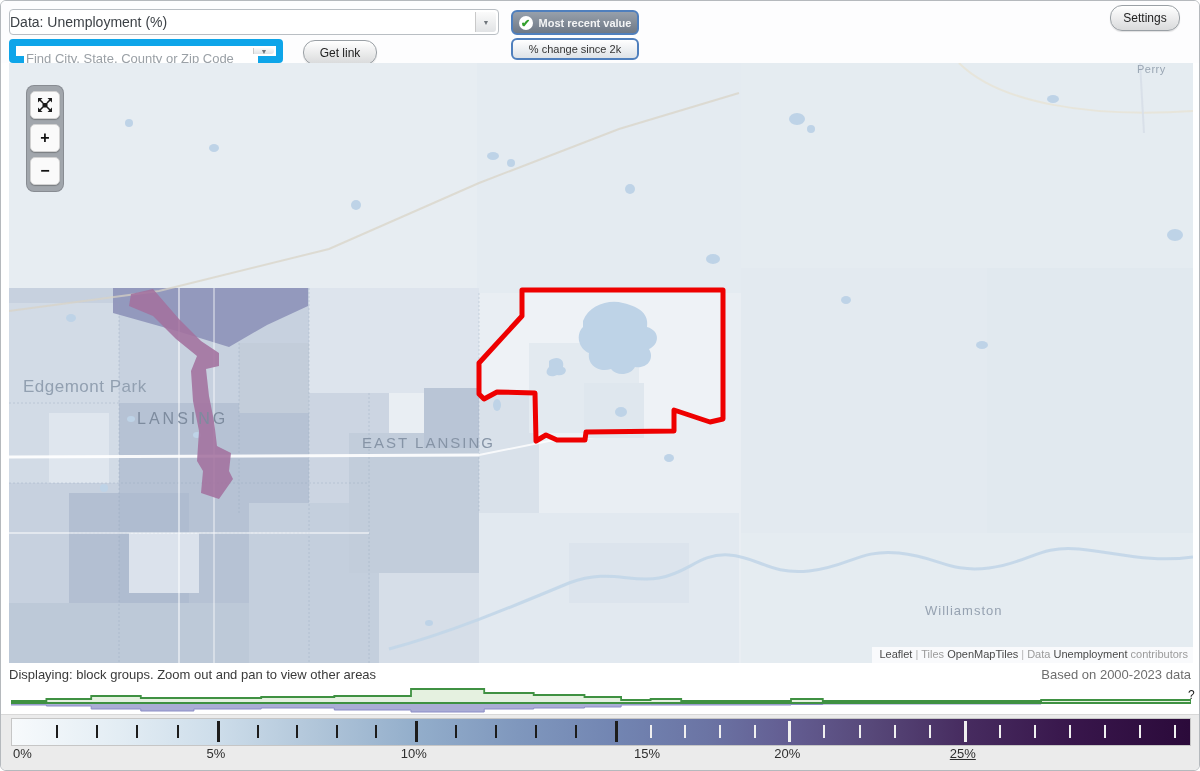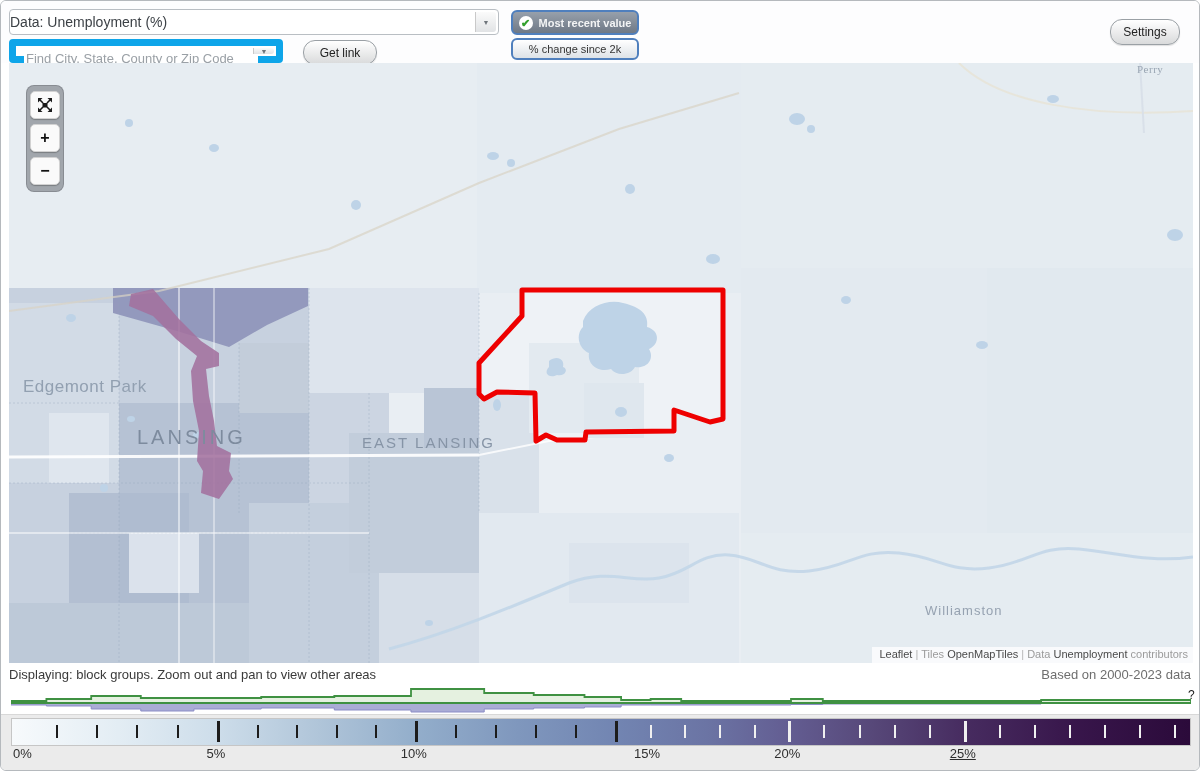--- a/index.html
+++ b/index.html
@@ -8,35 +8,35 @@
 
   
   .toolbar{position:absolute;left:0;top:0;width:100%;height:62px;background:#fdfdfe;}
   .data-select{position:absolute;left:8px;top:8px;width:490px;height:26px;border:1px solid #b9bec3;border-radius:4px;background:#fff;box-sizing:border-box;display:flex;align-items:center;font-size:14px;color:#3c4146;cursor:pointer;}
   .sel-arrow{position:absolute;right:2px;top:2px;bottom:2px;width:20px;border-left:1px solid #c9c9c9;background:linear-gradient(#fbfbfb,#e1e3e5);border-radius:0 3px 3px 0;display:flex;align-items:center;justify-content:center;color:#6f757b;font-size:7px;}
   .search-box{position:absolute;left:8px;top:38px;width:274px;height:24px;border:7px solid #0ea5e9;border-radius:4px;background:#fff;box-sizing:border-box;}
   .search-box input{position:absolute;left:8px;top:1px;width:230px;height:20px;border:none;outline:none;font-size:13px;color:#555;font-family:"Liberation Sans",sans-serif;}
   .search-box input::placeholder{color:#9aa0a6;}
   .pill-btn{position:absolute;border:1px solid #9aa0a5;border-radius:12px;background:linear-gradient(#ffffff,#d9dadb);font-size:12px;color:#222;display:flex;align-items:center;justify-content:center;box-shadow:0 1px 1px rgba(0,0,0,.12);cursor:pointer;}
   .get-link{left:302px;top:39px;width:72px;height:23px;}
-  .settings{left:1109px;top:18px;width:68px;height:24px;}
+  .settings{left:1109px;top:4px;width:68px;height:24px;}
   .toggle{position:absolute;left:510px;width:128px;border:2px solid #4f7fbd;border-radius:6px;font-size:11px;display:flex;align-items:center;justify-content:center;box-sizing:border-box;cursor:pointer;}
   .toggle-recent{top:9px;height:25px;background:linear-gradient(#97a0ab,#6e7886);color:#f3f4f5;font-weight:bold;gap:6px;}
   .check-circle{display:inline-block;width:14px;height:14px;border-radius:50%;background:#fff;color:#33a02c;font-size:11px;line-height:14px;text-align:center;font-weight:bold;}
   .toggle-change{top:37px;height:22px;background:linear-gradient(#ffffff,#dde2e7);color:#333;}
 
   
   .map{position:absolute;left:8px;top:62px;width:1184px;height:600px;background:#e9eef3;overflow:hidden;cursor:grab;}
   .map svg.canvas{position:absolute;left:0;top:0;}
   .maplbl{position:absolute;pointer-events:none;white-space:nowrap;}
   .lbl-edgemont{left:14px;top:314px;font-size:17px;letter-spacing:.5px;color:#92a0b1;}
-  .lbl-lansing{left:128px;top:363px;font-size:20px;letter-spacing:3px;color:#7d8b9e;}
+  .lbl-lansing{left:128px;top:347px;font-size:16px;letter-spacing:3px;color:#7d8b9e;}
   .lbl-eastlansing{left:353px;top:371px;font-size:15px;letter-spacing:2px;color:#8694a6;}
   .lbl-williamston{left:916px;top:540px;font-size:13px;letter-spacing:1px;color:#96a2b1;}
-  .lbl-perry{left:1128px;top:0px;font-size:11px;letter-spacing:.5px;color:#99a5b3;font-family:Liberation Serif, serif;}
+  .lbl-perry{left:1128px;top:0px;font-size:11px;letter-spacing:.5px;color:#99a5b3;}
 
   .zoomctl{position:absolute;left:17px;top:22px;width:36px;padding:5px 0 6px 0;background:rgba(145,150,156,.82);border:1px solid rgba(120,124,130,.6);border-radius:8px;display:flex;flex-direction:column;gap:5px;align-items:center;}
   .zbtn{width:28px;height:26px;background:#fafafa;border:1px solid #d2d2d2;border-radius:5px;display:flex;align-items:center;justify-content:center;font-weight:bold;font-size:16px;color:#111;box-shadow:0 1px 1px rgba(0,0,0,.25);cursor:pointer;}
 
   .attrib{position:absolute;right:0;bottom:0;height:15px;background:rgba(255,255,255,.75);font-size:11px;color:#9b9b9b;padding:1px 5px 0 7px;white-space:nowrap;}
   .attrib .lnk{color:#4a4a4a;}
   .attrib .sep{color:#b5b5b5;margin:0 3px;}
 
   
   .status-row{position:absolute;left:8px;top:662px;width:1184px;height:24px;background:#fff;}

